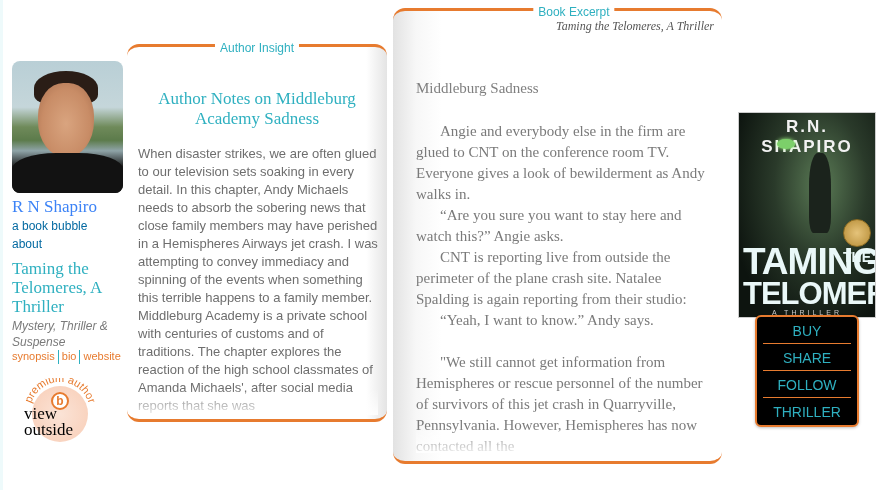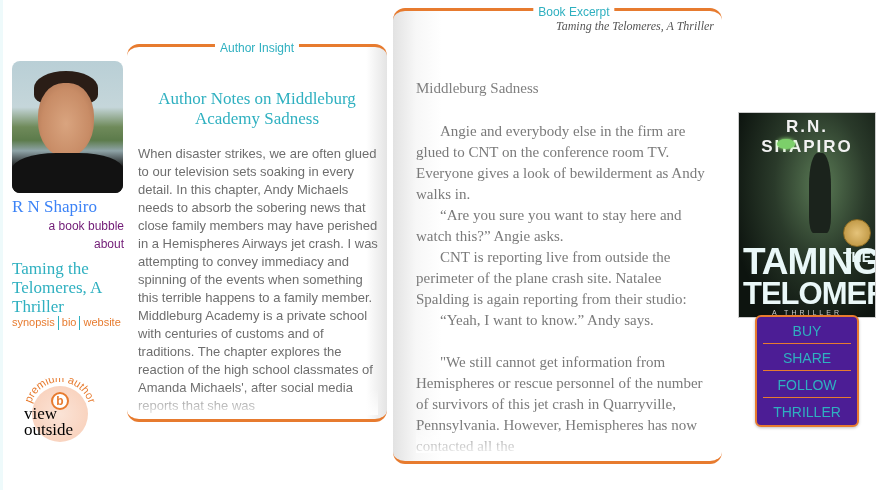--- a/index.html
+++ b/index.html
@@ -9,21 +9,21 @@
 
   
   .author-col { position: absolute; left: 12px; top: 61px; width: 112px; }
   .author-photo { width: 111px; height: 132px; border-radius: 8px; overflow: hidden; position: relative;
     background: linear-gradient(180deg, #b9cfd6 0%, #c5d6da 35%, #6f8a5a 50%, #5c7b4b 60%, #8fa4a8 68%, #1c1c1c 80%, #141414 100%); }
   .author-photo .face { position: absolute; left: 26px; top: 22px; width: 56px; height: 74px; border-radius: 45% 45% 48% 48%;
     background: radial-gradient(ellipse at 50% 55%, #d9a47f 0%, #c88c66 60%, #a56c4c 100%); }
   .author-photo .hair { position: absolute; left: 22px; top: 10px; width: 64px; height: 34px; border-radius: 50% 50% 30% 30%; background: #2a1d16; }
   .author-photo .shirt { position: absolute; left: 0; top: 92px; width: 111px; height: 40px; border-radius: 40% 40% 0 0; background: #121212; }
   .author-name { font-family: "Liberation Serif", serif; font-size: 17px; color: #3b82f6; margin-top: 4px; }
-  .author-sub { font-size: 12px; color: #701a75; line-height: 18px; text-align: right; }
+  .author-sub { font-size: 12px; color: #0369a1; line-height: 18px; }
   .book-title-left { font-family: "Liberation Serif", serif; font-size: 17px; line-height: 19px; color: #2fb0c0; margin-top: 6px; }
   .genre { font-size: 12px; font-style: italic; color: #7a7a7a; line-height: 16px; margin-top: 2px; }
   .links { font-size: 11px; color: #e77b2f; display: flex; gap: 0; }
   .links span.sep { border-left: 1px solid #2fb0c0; margin: 0 3px; height: 14px; }
   .badge { position: absolute; left: 20px; top: 378px; width: 80px; height: 68px; }
   .badge .circle { position: absolute; left: 12px; top: 8px; width: 56px; height: 56px; border-radius: 50%;
     background: radial-gradient(circle, #fbe3d6 0%, #f8cdb6 100%); }
   .badge .premium { position: absolute; left: 0; top: 0; width: 80px; height: 40px; }
   .badge .b-logo { position: absolute; left: 31px; top: 14px; width: 18px; height: 18px; border-radius: 50%; border: 2px solid #e77b2f;
     color: #e77b2f; font-size: 12px; font-weight: bold; text-align: center; line-height: 14px; background: #fff; }
@@ -63,39 +63,40 @@
   .cover .eye { position: absolute; left: 38px; top: 26px; width: 18px; height: 10px; border-radius: 50%; background: #7ccf6a; box-shadow: 0 0 4px #a7ff8c; }
   .cover .silhouette { position: absolute; left: 70px; top: 40px; width: 22px; height: 80px; background: #1b231c; border-radius: 40% 40% 20% 20%; }
   .cover .seal { position: absolute; left: 104px; top: 106px; width: 28px; height: 28px; border-radius: 50%;
     background: radial-gradient(circle, #e5c37a 0%, #b58b35 100%); border: 1px solid #8a6a22; }
   .cover .title1 { position: absolute; left: 4px; top: 132px; font-weight: bold; color: #eaf8f8; font-size: 37px; line-height: 34px; letter-spacing: -1px; text-align: right; }
   .cover .the { position: absolute; left: 104px; top: 136px; font-weight: bold; color: #eaf8f8; font-size: 14px; }
   .cover .title2 { position: absolute; left: 4px; top: 166px; font-weight: bold; color: #eaf8f8; font-size: 31px; line-height: 30px; letter-spacing: -1px; }
   .cover .sub { position: absolute; left: 0; top: 196px; width: 100%; text-align: center; font-size: 7px; color: #ccc; letter-spacing: 3px; }
 
   .actions { position: absolute; left: 755px; top: 315px; width: 104px; height: 112px; border: 2px solid #e77b2f; border-radius: 6px;
-    background: #4c1d95; box-shadow: 0 1px 3px rgba(0,0,0,0.25); padding: 0 6px; }
+    background: #000000; box-shadow: 0 1px 3px rgba(0,0,0,0.25); padding: 0 6px; }
   .action { display: block; height: 27px; line-height: 29px; text-align: center; font-size: 14px; color: #2fb0c0; border-bottom: 1px solid #e77b2f; cursor: pointer; }
   .action:last-child { border-bottom: none; }
 </style>
 </head>
 <body>
 
 <div class="left-strip"></div>
 
 <div class="author-col">
   <div class="author-photo">
     <div class="hair"></div>
     <div class="face"></div>
     <div class="shirt"></div>
   </div>
   <div class="author-name">R N Shapiro</div>
   <div class="author-sub">a book bubble</div>
   <div class="author-sub">about</div>
   <div class="book-title-left">Taming the Telomeres, A Thriller</div>
+  <div class="genre">Mystery, Thriller &amp; Suspense</div>
   <div class="links">
     <span>synopsis</span>
     <span class="sep"></span>
     <span>bio</span>
     <span class="sep"></span>
     <span>website</span>
   </div>
 </div>
 
 <div class="badge">

